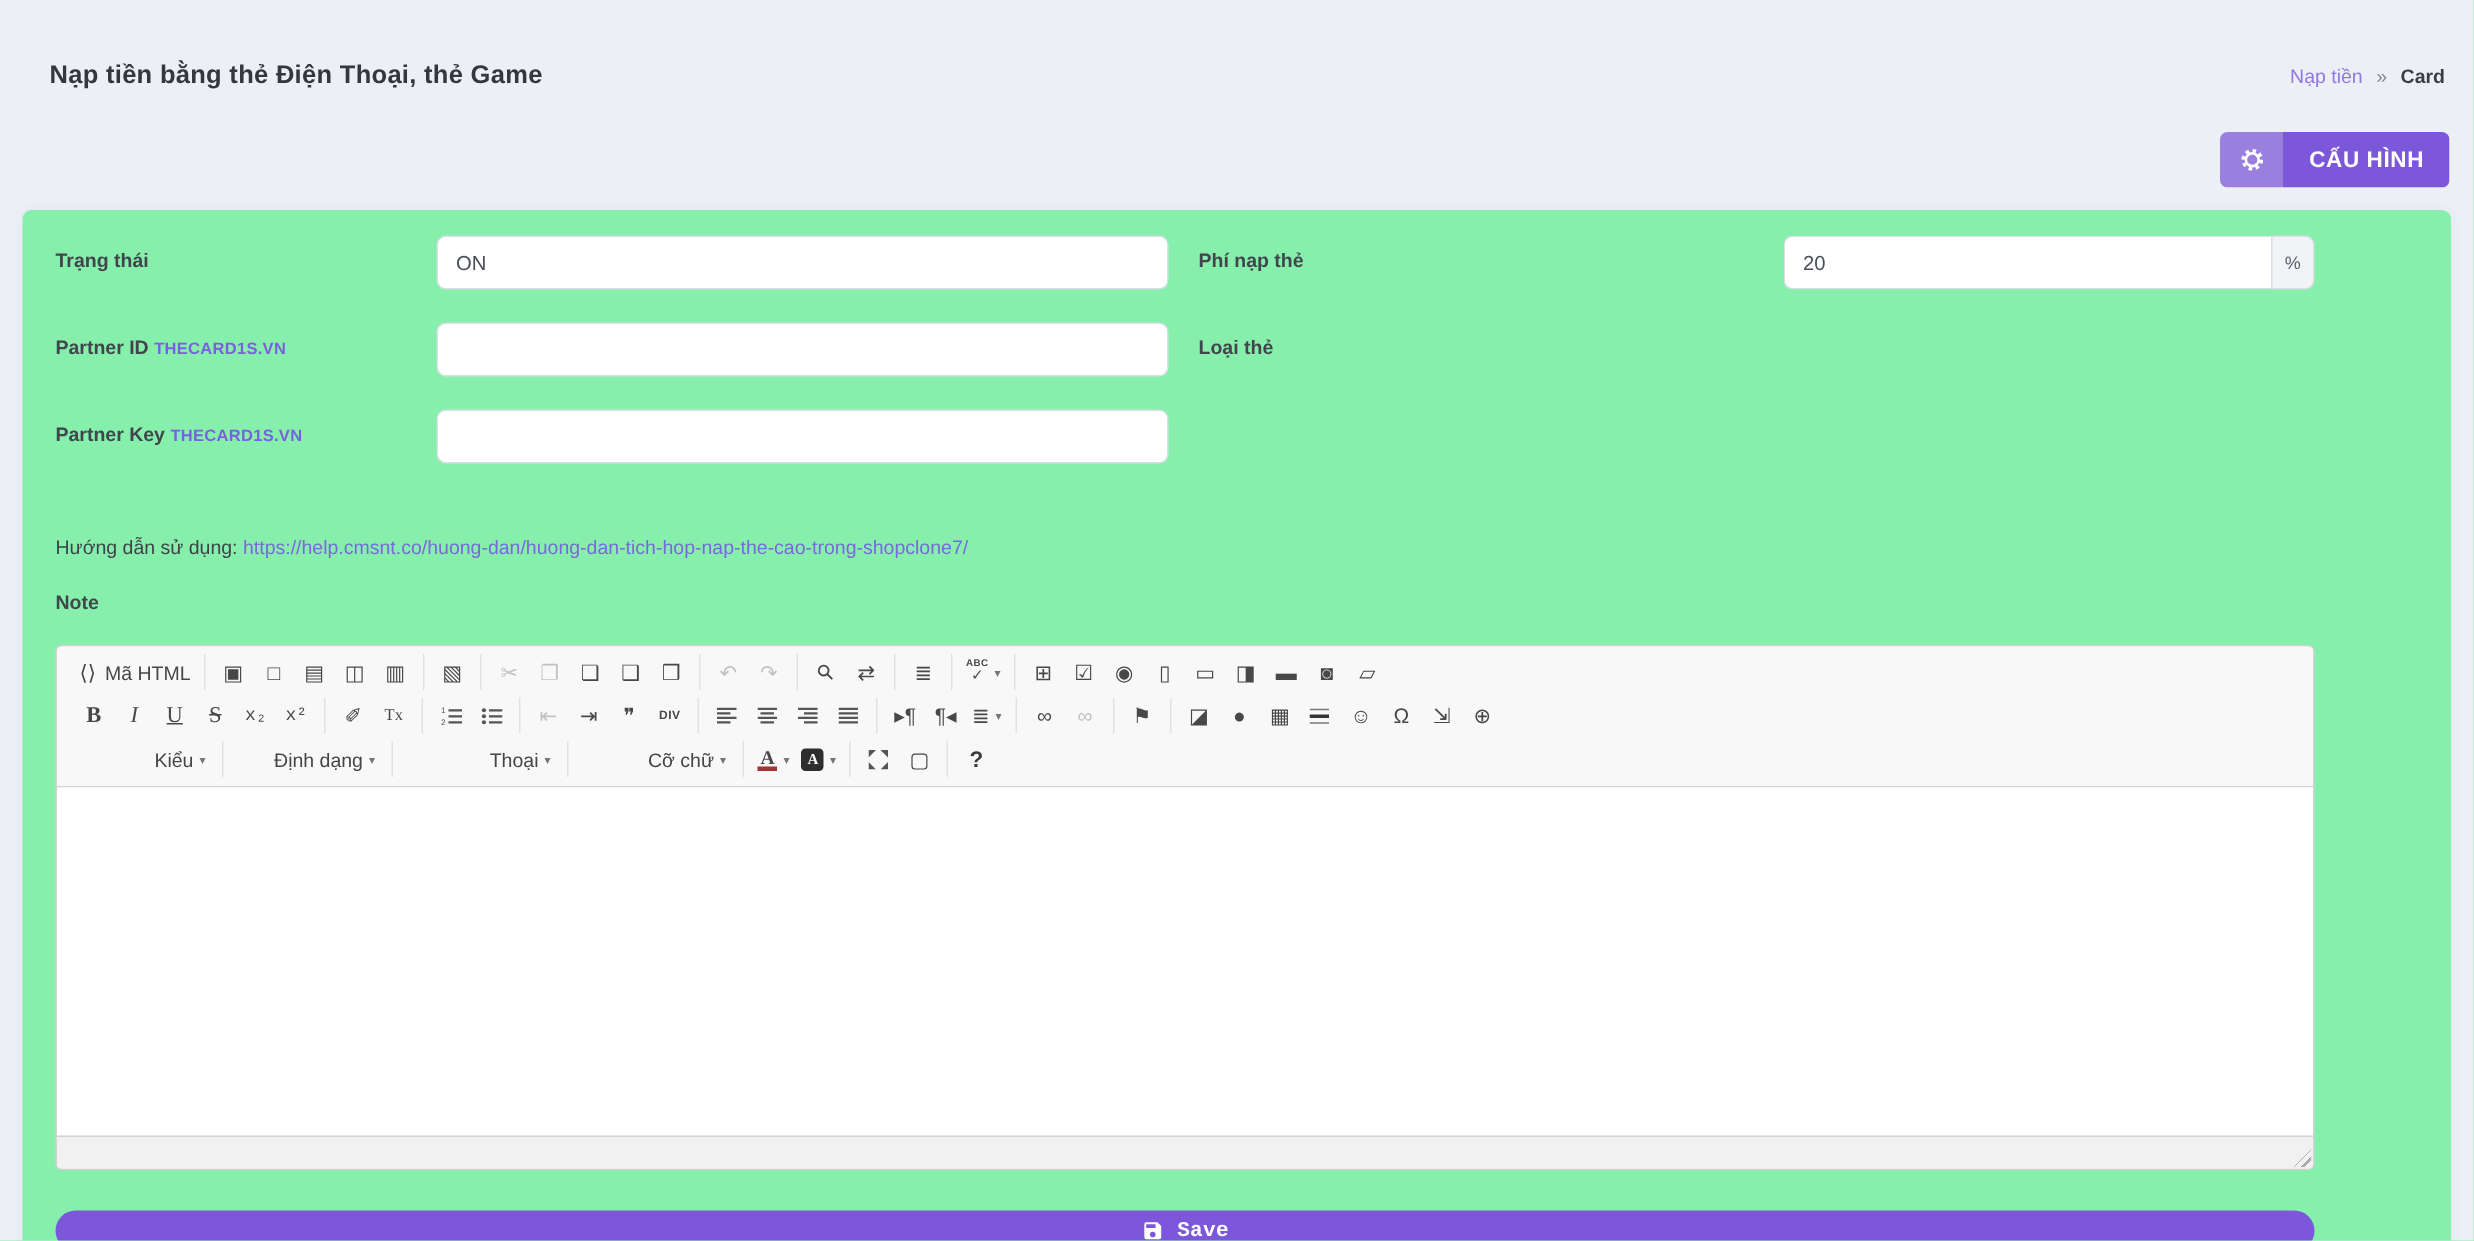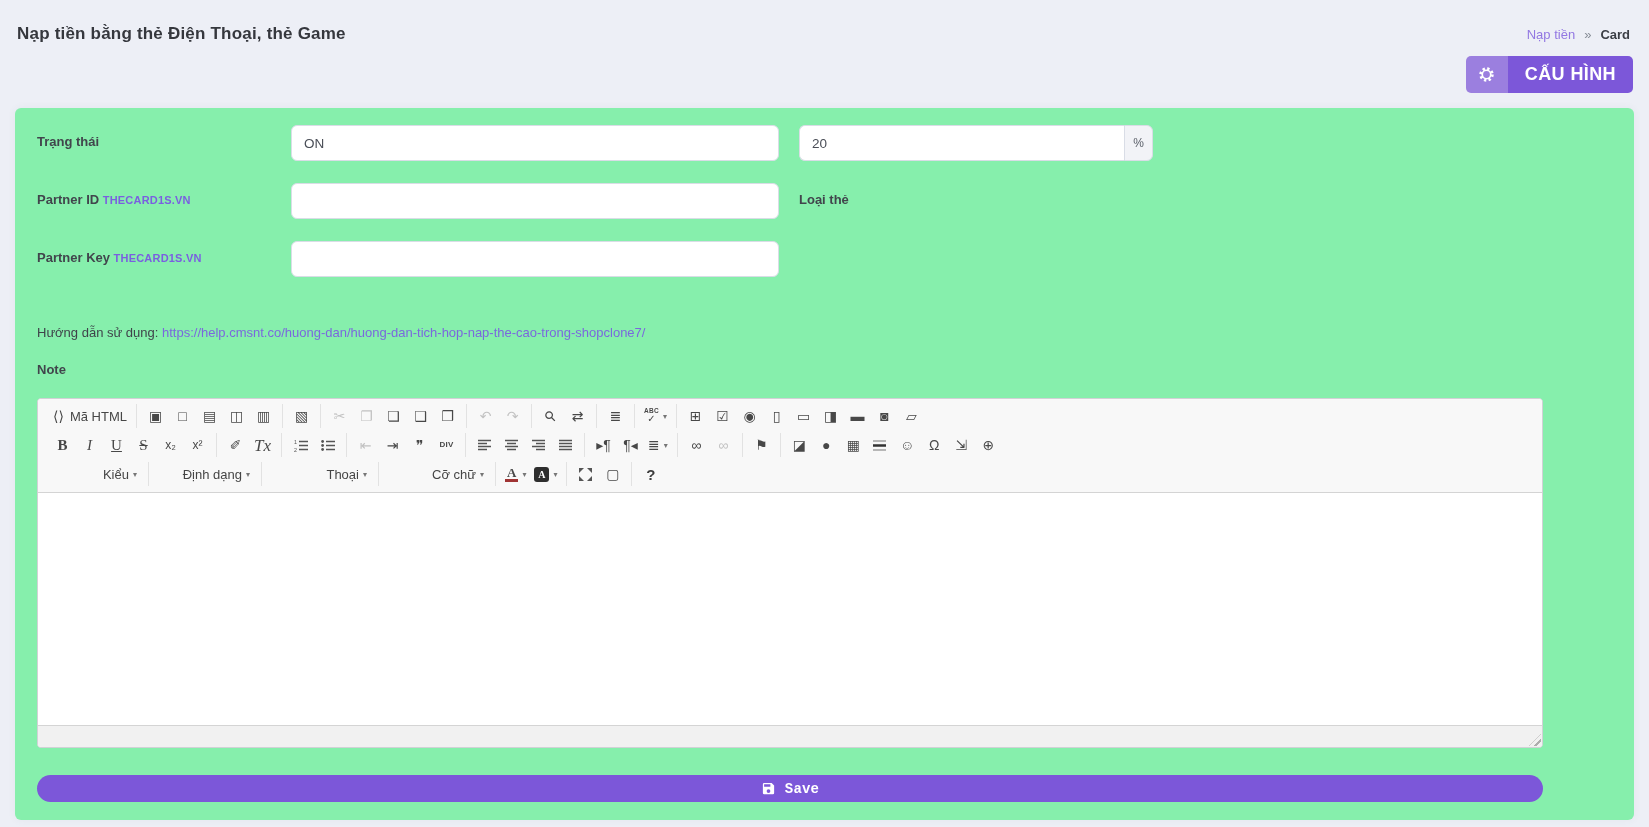--- a/index.html
+++ b/index.html
@@ -7,29 +7,29 @@
     --lbl:#41454c; --border:#d9dde6;
   }
   *{box-sizing:border-box}
   html,body{margin:0;padding:0}
   body{
     width:1649px;height:827px;overflow:hidden;background:#edeff6;
     font-family:"Liberation Sans","DejaVu Sans",sans-serif;color:#3f434a;
   }
   
   .header{display:flex;justify-content:space-between;align-items:center;padding:24px 17px 12px 17px}
-  .page-title{margin:0;font-size:17px;font-weight:bold;color:#35373d;letter-spacing:.2px}
+  .page-title{margin:16px;font-size:17px;font-weight:bold;color:#35373d;letter-spacing:.2px}
   .crumb{display:flex;align-items:flex-end;gap:9px;font-size:13px;padding-right:2px}
   .crumb-link{color:var(--crumb-link);text-decoration:none;cursor:pointer}
   .crumb-sep{color:#868c96;font-size:13px}
   .crumb-cur{color:#3b3e45;font-weight:bold}
   .actions{display:flex;justify-content:flex-end;padding:0 16px;margin-bottom:15px}
   .cfg-btn{display:flex;height:37px;border-radius:5px;overflow:hidden;cursor:pointer;border:none;padding:0}
   .cfg-ico{width:42px;background:var(--accent-light);display:flex;align-items:center;justify-content:center}
-  .cfg-lbl{background:var(--accent);color:#fff;display:flex;align-items:center;padding:0 17px;font-weight:bold;font-size:18px;letter-spacing:.4px}
+  .cfg-lbl{background:var(--accent);color:#fff;display:flex;align-items:center;padding:0 17px;font-weight:bold;font-size:15px;letter-spacing:.4px}
   
   .card{background:#86efac;margin:0 15px;border-radius:6px;box-shadow:0 0 8px rgba(60,80,110,.06);
         padding:17px 22px 10px;height:712px}
   .content{width:1506px}
   .form-flex{display:flex}
   .form-left{width:742px;flex:none}
   .form-right{flex:none;width:764px;padding-left:20px}
   .f-row{display:flex;align-items:flex-start;margin-bottom:22px}
   .f-lbl{width:254px;flex:none;padding-top:9px;font-size:13px;font-weight:bold;color:var(--lbl)}
   .f-lbl-r{width:390px;flex:none;padding-top:9px;font-size:13px;font-weight:bold;color:var(--lbl)}
@@ -62,22 +62,22 @@
   .tb-btn{height:24px;min-width:25px;padding:0 3px;display:flex;align-items:center;justify-content:center;
           border-radius:2px;color:#484848;font-size:14px;cursor:pointer;user-select:none}
   .tb-btn.dis{color:#c2c2c2;cursor:default}
   .tb-btn .gl{line-height:1}
   .tb-btn .cap{font-size:13px;margin-left:6px;color:#474747}
   .caret{font-size:8px;color:#767676;margin-left:4px}
   .g-b{font-family:"Liberation Serif","DejaVu Serif",serif;font-weight:bold;font-size:15px}
   .g-i{font-family:"Liberation Serif","DejaVu Serif",serif;font-style:italic;font-size:15px}
   .g-u{font-family:"Liberation Serif","DejaVu Serif",serif;text-decoration:underline;font-size:15px}
   .g-s{font-family:"Liberation Serif","DejaVu Serif",serif;text-decoration:line-through;font-size:15px}
-  .g-sub,.g-sup{font-size:12px;font-family:Liberation Sans, sans-serif}
-  .g-tx{font-size:17px;font-style:italic;font-family:"Liberation Serif","DejaVu Serif",serif}
+  .g-sub,.g-sup{font-size:12px;font-family:Liberation Mono, monospace}
+  .g-tx{font-size:11px;font-family:"Liberation Serif","DejaVu Serif",serif}
   .g-sm{font-size:8px;font-weight:bold;letter-spacing:.3px}
   .g-q{font-weight:bold;font-size:15px;color:#3c3c3c}
   .rot{display:inline-block;transform:rotate(-45deg)}
   .spell{display:flex;flex-direction:column;align-items:center;line-height:1}
   .spell .abc{font-size:6.5px;font-weight:bold;letter-spacing:.3px}
   .spell .ck{font-size:10px;margin-top:-1px}
   .a-t{font-family:"Liberation Serif","DejaVu Serif",serif;font-weight:bold;font-size:13px;line-height:13px;
        border-bottom:3px solid #a03434;padding:0 2px}
   .a-bgc{background:#2e2e2e;color:#fff;width:15px;height:15px;border-radius:3px;display:inline-flex;
          align-items:center;justify-content:center;font-family:"Liberation Serif","DejaVu Serif",serif;font-weight:bold;font-size:10px}
@@ -133,20 +133,21 @@
         <div class="f-lbl">
           <span>Partner Key</span>
           <span class="prov">THECARD1S.VN</span>
         </div>
         <div class="f-fld"><input class="txt" value="" style=""></div>
       </div>
     </div>
 
     <div class="form-right">
       <div class="f-row">
+        <div class="f-lbl-r">Phí nạp thẻ</div>
         <div class="igrp">
           <input class="txt" value="20" style="">
           <span class="addon">%</span>
         </div>
       </div>
       <div class="f-row">
         <div class="f-lbl-r">Loại thẻ</div>
       </div>
     </div>
   </div>

